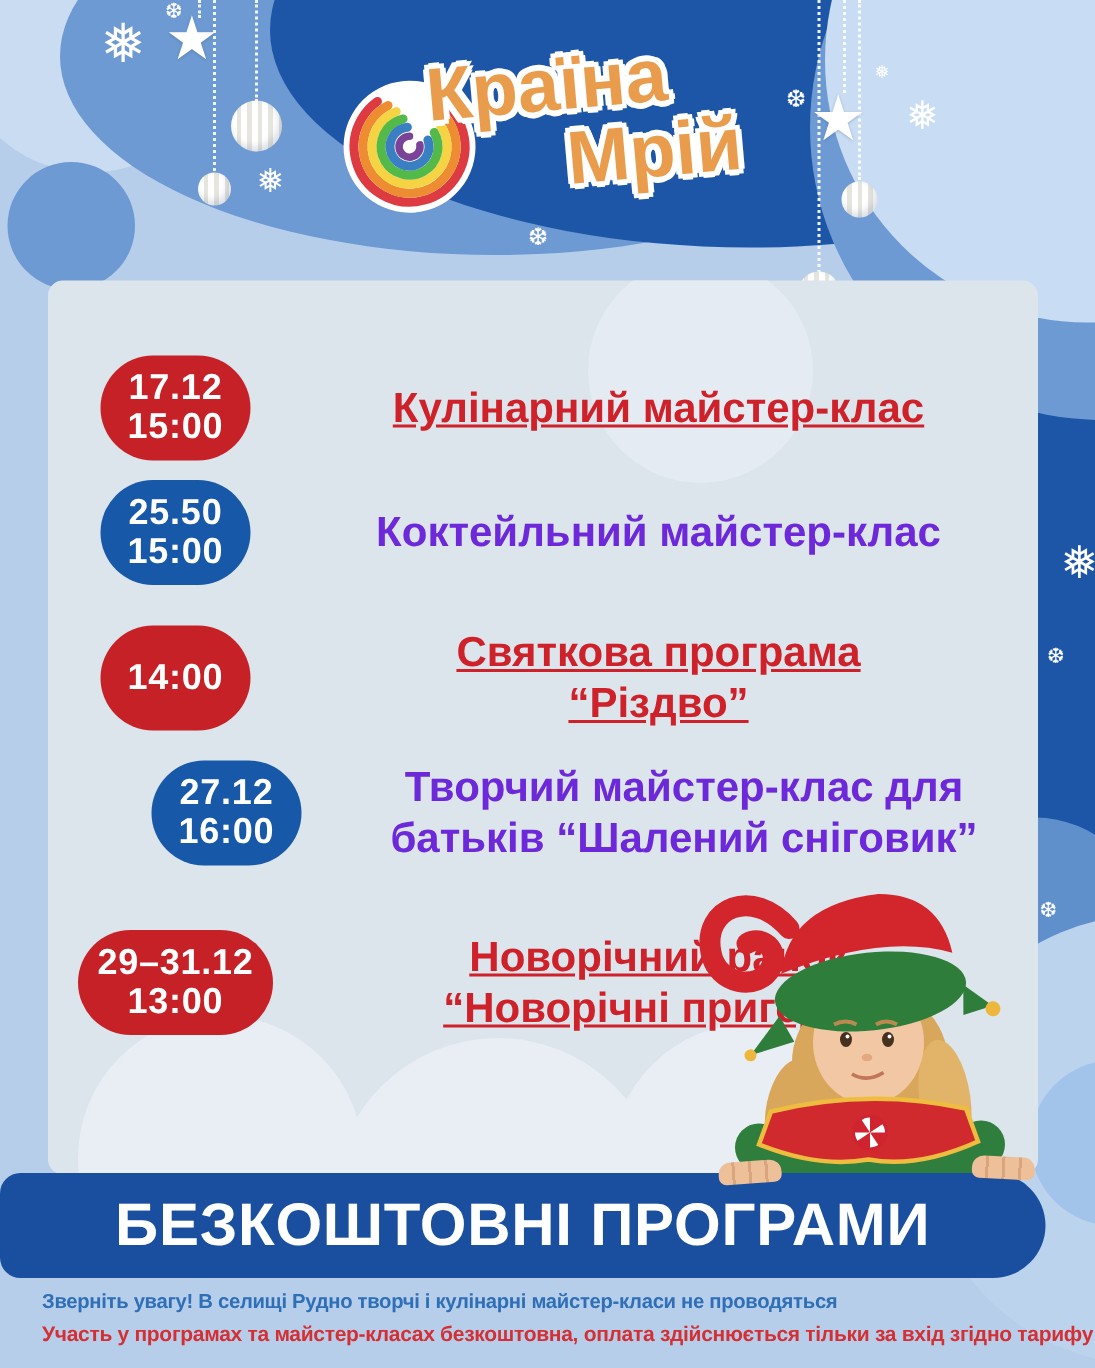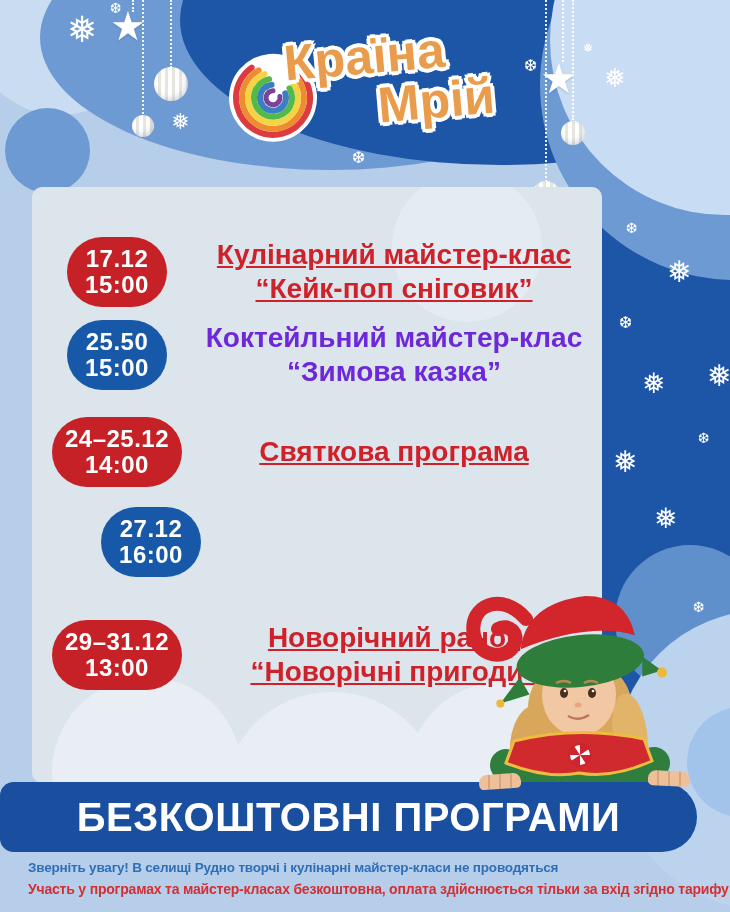--- a/index.html
+++ b/index.html
@@ -32,21 +32,21 @@
   
   .logo{position:absolute;left:225px;top:30px;width:320px;height:125px;transform:rotate(-5deg);z-index:3;}
   .logo-text{position:absolute;font-weight:bold;color:#ea9c4d;white-space:nowrap;
      text-shadow:-3px -3px 0 #fff,3px -3px 0 #fff,-3px 3px 0 #fff,3px 3px 0 #fff,
                  -4px 0 0 #fff,4px 0 0 #fff,0 -4px 0 #fff,0 4px 0 #fff;}
   .logo-l1{left:62px;top:-4px;font-size:50px;}
   .logo-l2{left:152px;top:46px;font-size:50px;}
   .logo-rainbow{position:absolute;left:0;top:10px;}
 
   
-  .panel{position:absolute;left:32px;top:187px;width:570px;height:596px;background:#dce4ec;
+  .panel{position:absolute;left:32px;top:187px;width:660px;height:596px;background:#dce4ec;
          border-radius:10px;z-index:2;overflow:hidden;}
   .p-cloud{position:absolute;border-radius:50%;background:#e9eef4;}
   .p-cloud.a{left:20px;top:490px;width:190px;height:190px;}
   .p-cloud.b{left:190px;top:505px;width:220px;height:220px;}
   .p-cloud.c{left:375px;top:495px;width:190px;height:190px;}
   .p-cloud.d{left:360px;top:-15px;width:150px;height:150px;background:#e4ebf2;}
 
   .event-list{position:absolute;left:0;top:50px;width:100%;}
   .event-row{display:flex;align-items:center;padding-left:10px;}
   .event-row:nth-child(1){margin-bottom:13px;}
@@ -152,57 +152,57 @@
     <div class="event-list">
   <div class="event-row red">
     <div class="pill-col">
       <div class="pill">
         <div>17.12</div>
         <div>15:00</div>
       </div>
     </div>
     <div class="title-col">
       <div>Кулінарний майстер-клас</div>
-      <div>“Кейк-поп сніговик”</div>
     </div>
   </div>
 
   <div class="event-row blue">
     <div class="pill-col">
       <div class="pill">
         <div>25.50</div>
         <div>15:00</div>
       </div>
     </div>
     <div class="title-col">
       <div>Коктейльний майстер-клас</div>
-      <div>“Зимова казка”</div>
     </div>
   </div>
 
   <div class="event-row red">
     <div class="pill-col">
       <div class="pill">
-        <div>24–25.12</div>
         <div>14:00</div>
       </div>
     </div>
     <div class="title-col">
       <div>Святкова програма</div>
+      <div>“Різдво”</div>
     </div>
   </div>
 
   <div class="event-row blue">
     <div class="pill-col">
       <div class="pill">
         <div>27.12</div>
         <div>16:00</div>
       </div>
     </div>
     <div class="title-col">
+      <div>Творчий майстер-клас для</div>
+      <div>батьків “Шалений сніговик”</div>
     </div>
   </div>
 
   <div class="event-row red">
     <div class="pill-col">
       <div class="pill">
         <div>29–31.12</div>
         <div>13:00</div>
       </div>
     </div>

